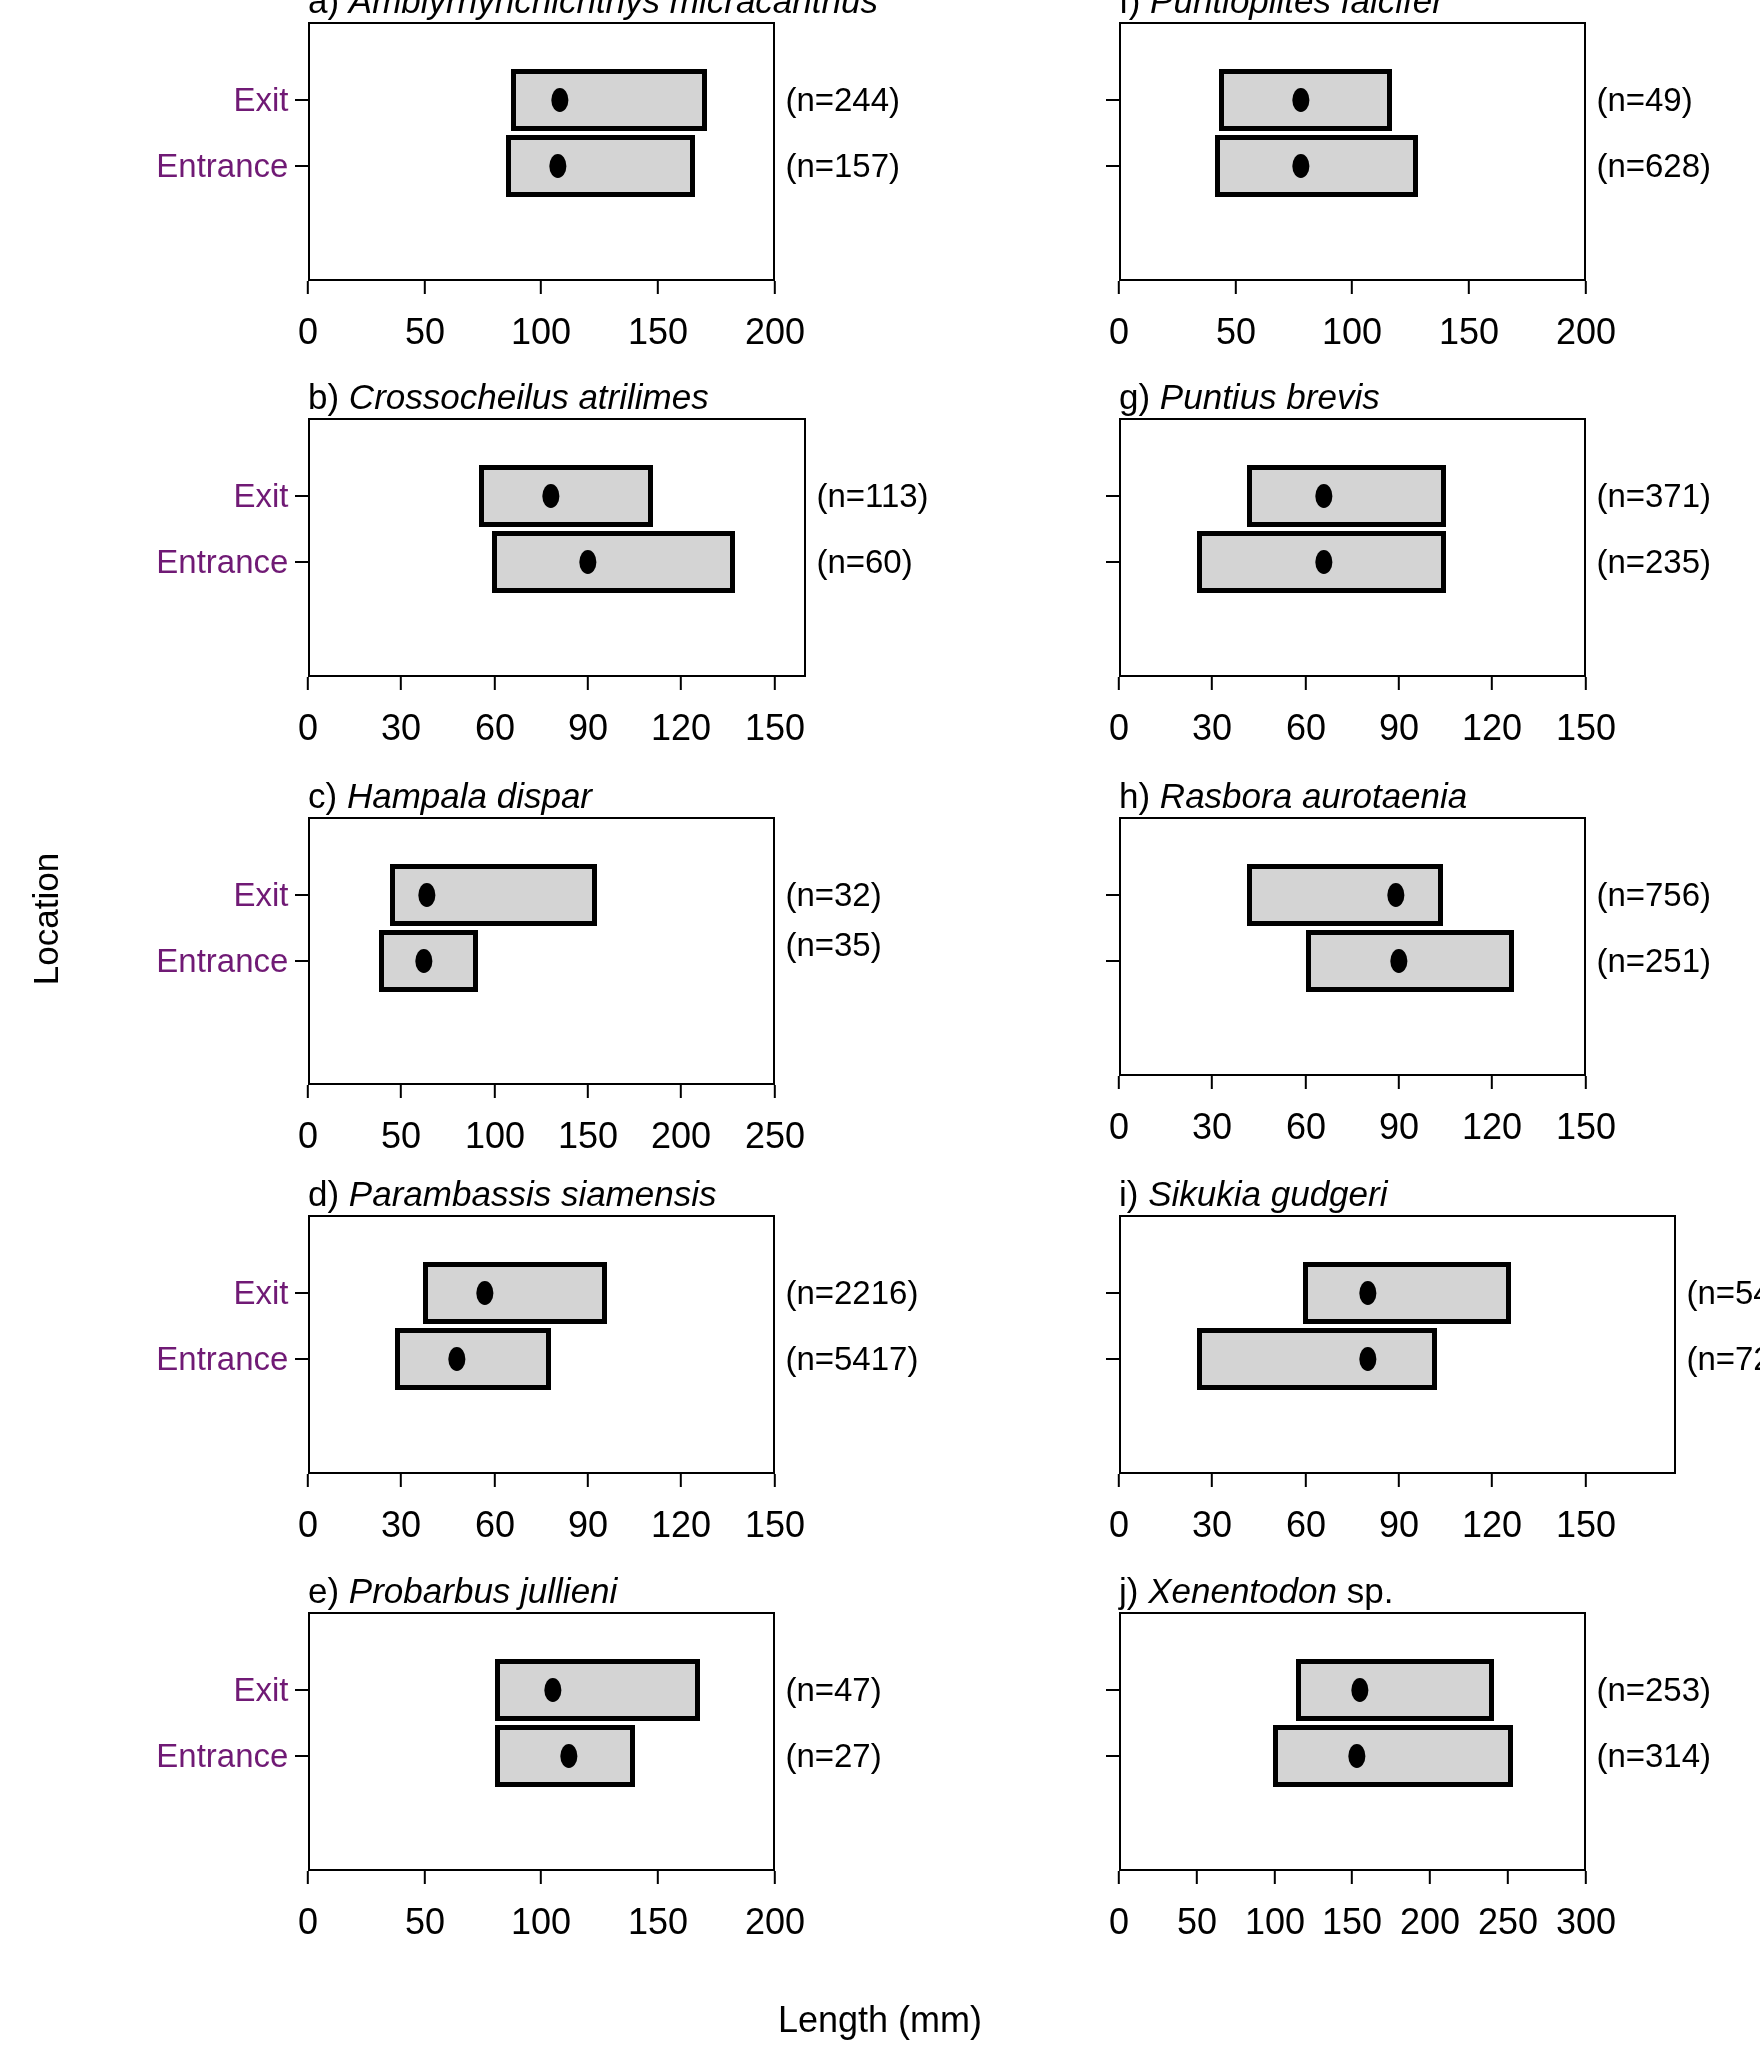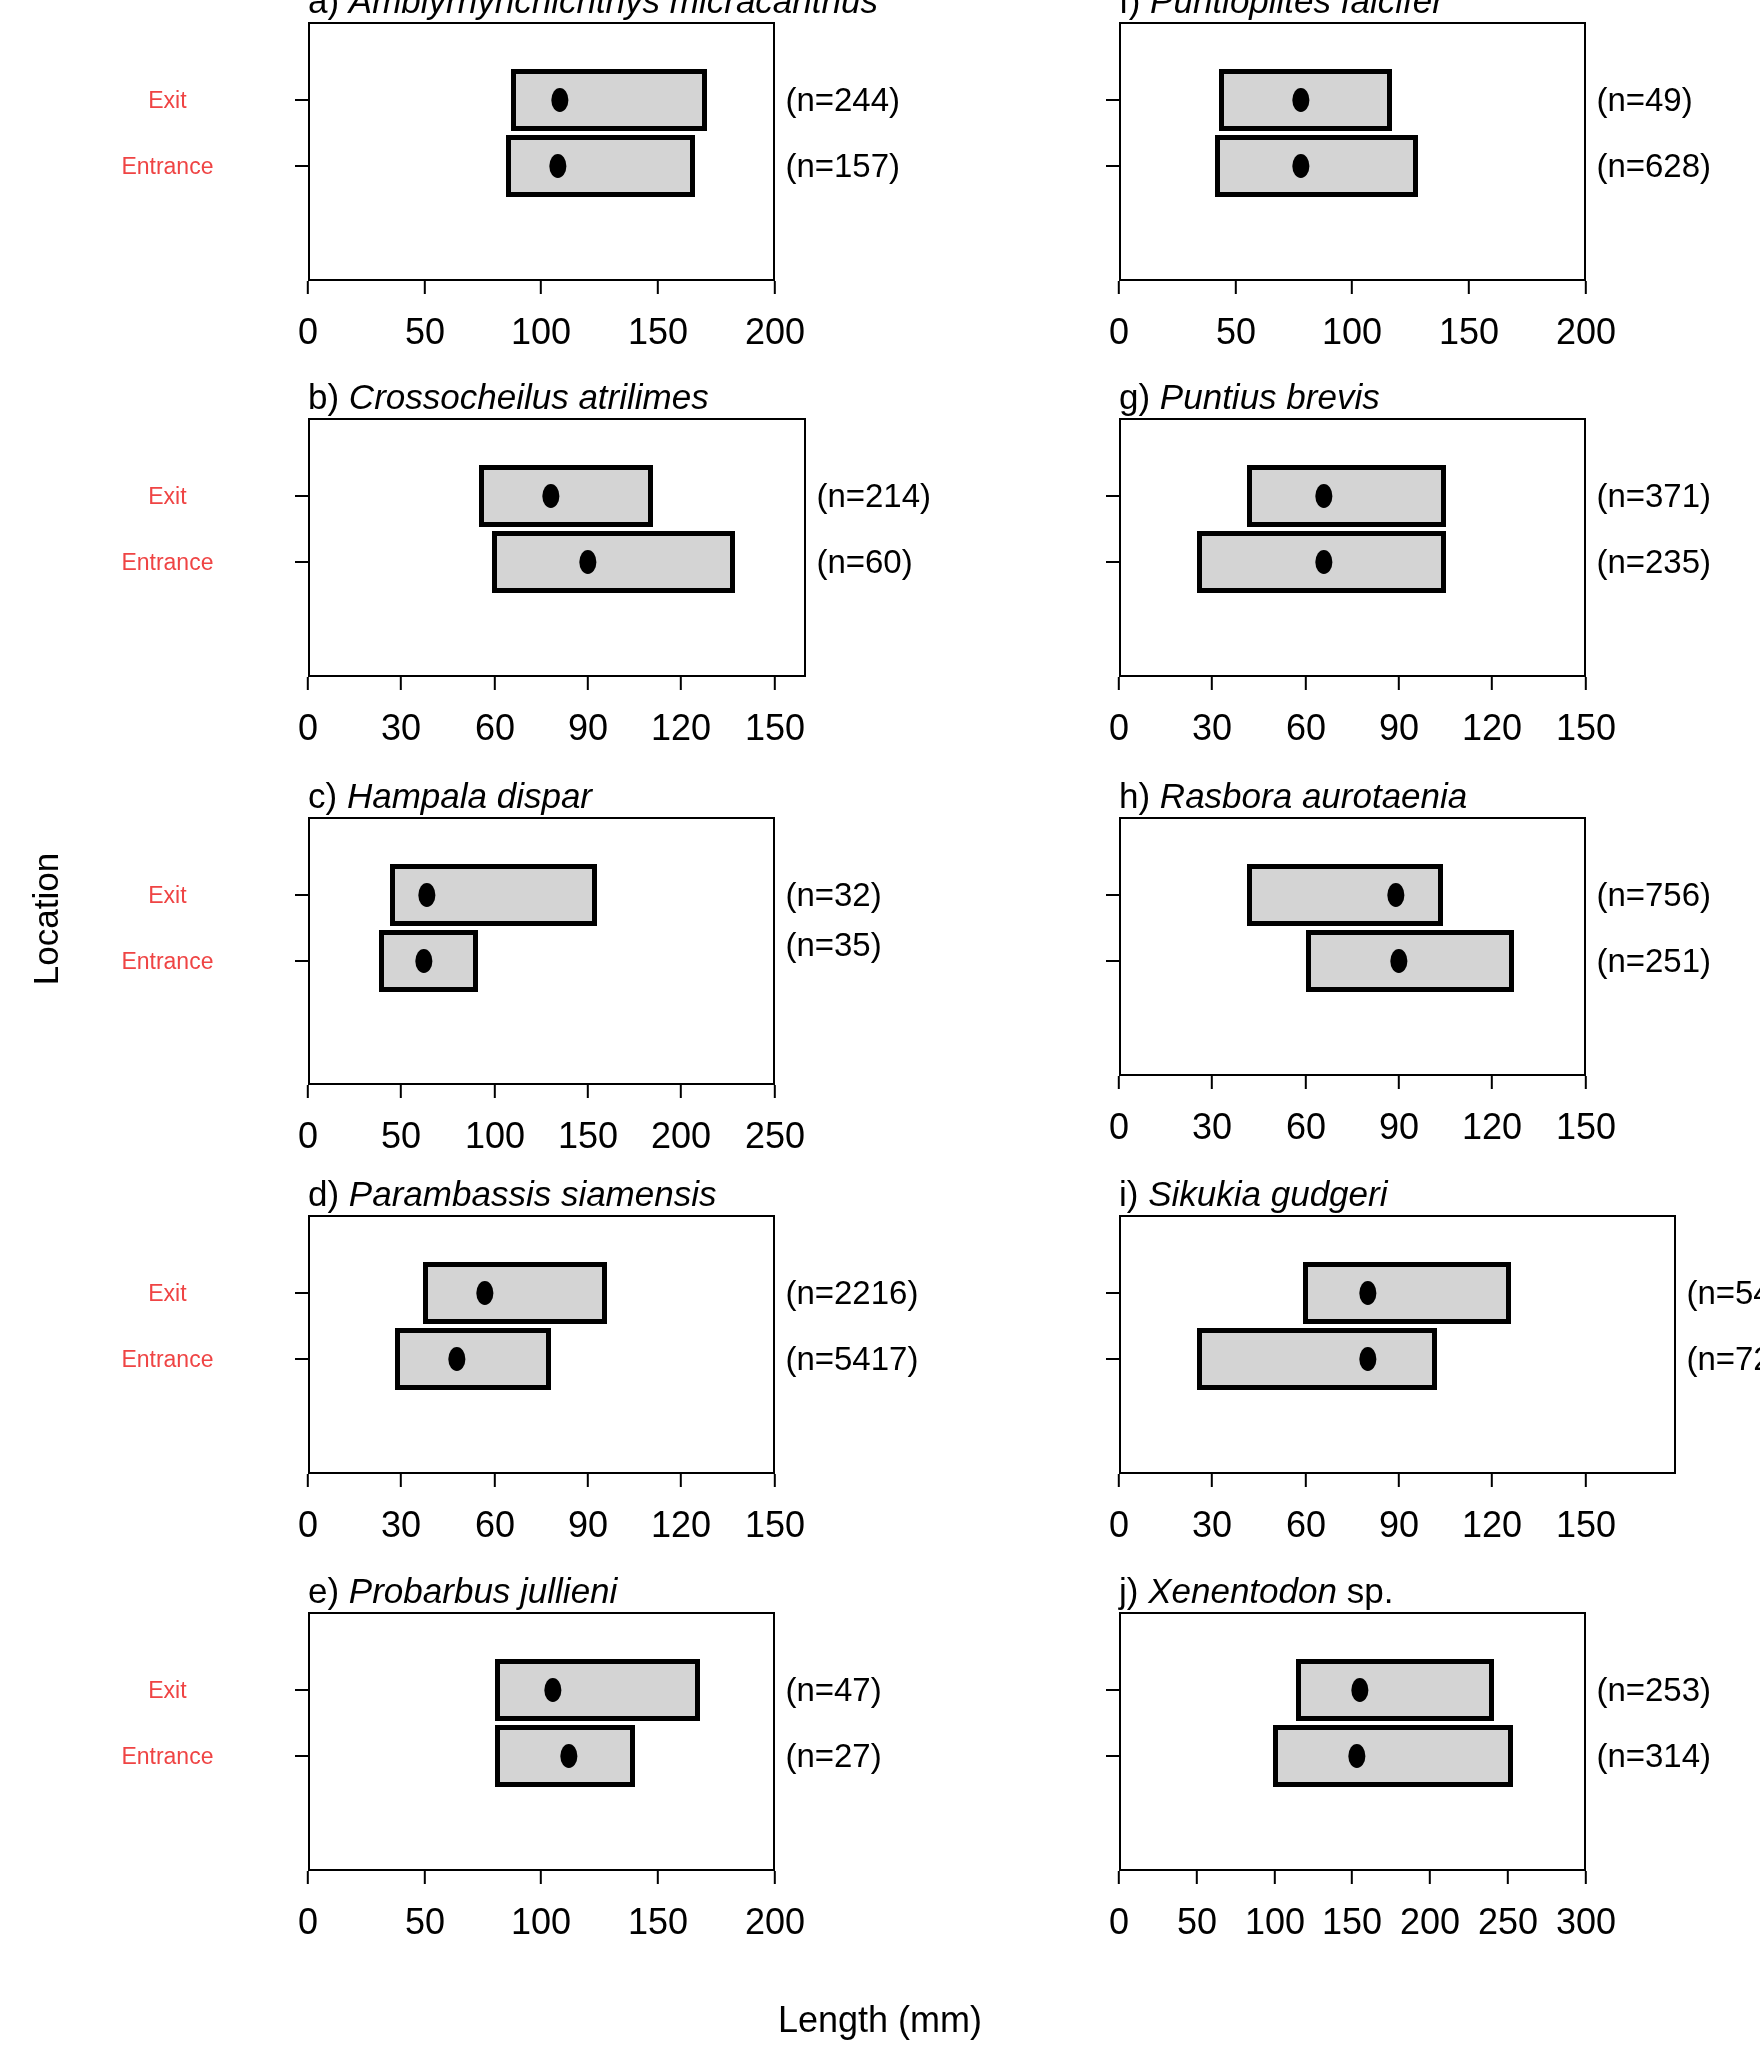--- a/index.html
+++ b/index.html
@@ -86,23 +86,23 @@
     width: 17.3px;
     height: 24px;
     background: #000;
     border-radius: 50%;
     transform: translate(-50%, -50%);
   }
 
   
   .rowlabel {
     position: absolute;
-    text-align: center;
-    font-size: 23px;
-    color: #ef4444;
+    text-align: right;
+    font-size: 33px;
+    color: #701a75;
     white-space: nowrap;
     transform: translateY(-50%);
   }
 
   
   .nlabel {
     position: absolute;
     font-size: 33px;
     color: #000;
     white-space: nowrap;
@@ -173,21 +173,21 @@
         <div class="xtick" style="left: 280px;"></div>
         <div class="xticklabel" style="left: 280px;">90</div>
         <div class="xtick" style="left: 373px;"></div>
         <div class="xticklabel" style="left: 373px;">120</div>
         <div class="xtick" style="left: 467px;"></div>
         <div class="xticklabel" style="left: 467px;">150</div>
         <div class="ytick" style="top: 77px;"></div>
         <div class="boxrect" style="left: 171px; width: 174px; top: 47px; background: rgb(212, 212, 212); border-color: rgb(0, 0, 0);"></div>
         <div class="meandot" style="left: 243px; top: 78px;"></div>
         <div class="rowlabel" style="right: calc(100% + 19.6px); top: 78px; width: 242px;">Exit</div>
-        <div class="nlabel" style="left: calc(100% + 10.4px); top: 78px;">(n=214)</div>
+        <div class="nlabel" style="left: calc(100% + 10.4px); top: 78px;">(n=113)</div>
         <div class="ytick" style="top: 143px;"></div>
         <div class="boxrect" style="left: 184px; width: 243px; top: 113px; background: rgb(212, 212, 212); border-color: rgb(0, 0, 0);"></div>
         <div class="meandot" style="left: 280px; top: 144px;"></div>
         <div class="rowlabel" style="right: calc(100% + 19.6px); top: 144px; width: 242px;">Entrance</div>
         <div class="nlabel" style="left: calc(100% + 10.4px); top: 144px;">(n=60)</div>
       </div>
       <div class="panel" style="left: 308px; top: 817px; width: 467px; height: 268px;">
         <div class="panel-title"><span class="letter">c) </span><span class="sci">Hampala dispar</span><span class="norm"></span></div>
         <div class="plot-box"></div>
         <div class="xtick" style="left: 0px;"></div>

